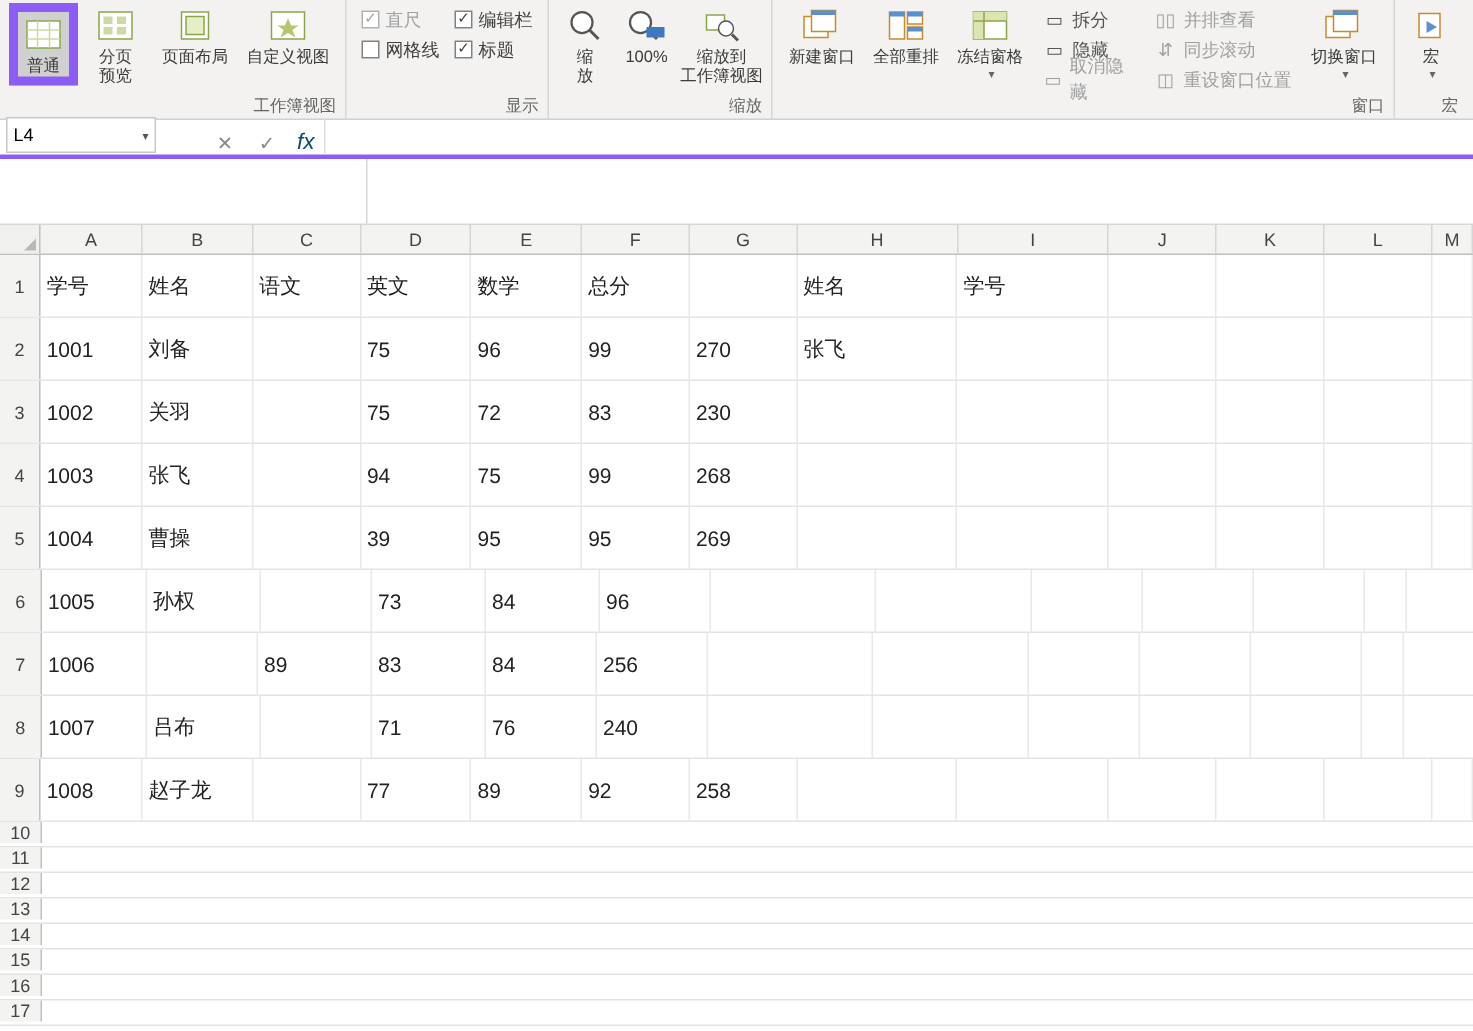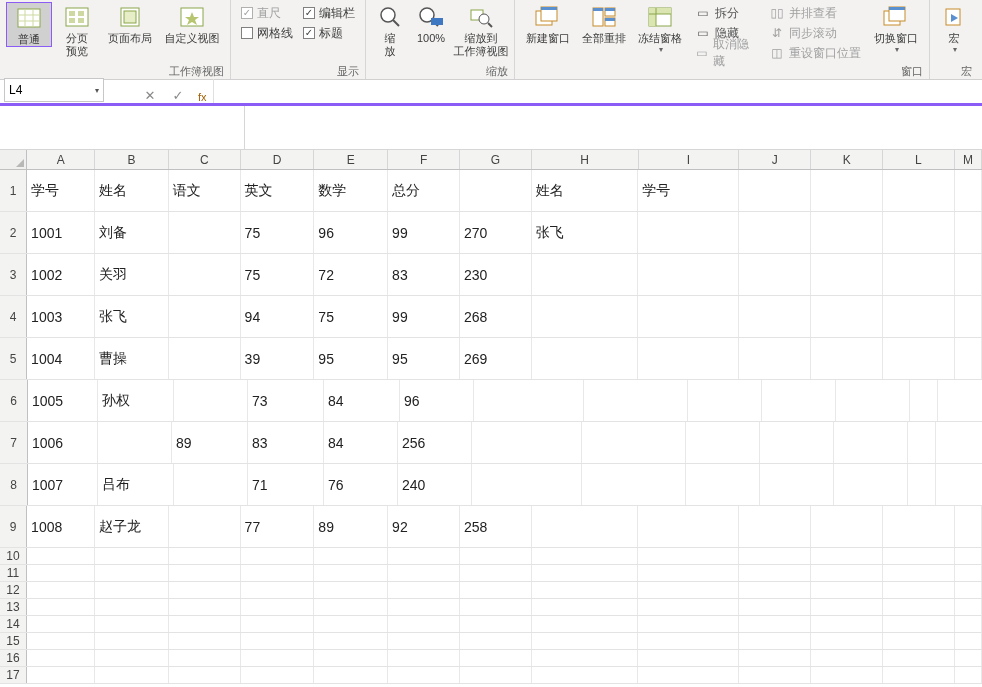--- a/index.html
+++ b/index.html
@@ -51,21 +51,21 @@
     flex-direction: column;
     align-items: center;
     justify-content: flex-start;
     width: 46px;
     padding: 2px 2px 0 2px;
     color: #404040;
     cursor: pointer;
   }
   .big-btn.sel {
     background: #d0d0d0;
-    border: 1px solid #8b5cf6;
+    border: 6px solid #8b5cf6;
   }
   .big-btn .bicon {
     width: 28px;
     height: 26px;
     margin-bottom: 2px;
     display: flex;
     align-items: center;
     justify-content: center;
   }
   .big-btn .blabel {
@@ -151,22 +151,23 @@
   .fsep {
     width: 30px;
   }
   .fbtn {
     width: 28px;
     text-align: center;
     color: #888;
     font-size: 13px;
   }
   .fxlabel {
-    color: #a16207;
-    font-size: 11px;
+    font-style: italic;
+    color: #0c4a6e;
+    font-size: 15px;
     padding: 0 6px;
   }
   .finput {
     flex: 1;
     height: 24px;
     border-left: 1px solid #e0e0e0;
     padding: 0 6px;
     color: #333;
   }
 
@@ -217,21 +218,21 @@
     text-align: center;
     line-height: 20px;
     color: #444;
   }
   .rows { }
   .row {
     display: flex;
     border-bottom: 1px solid #e3e3e3;
   }
   .row.data { height: 42px; }
-  .row.small { height: 17px; }
+  .row.small { height: 17px; flex-direction: column; }
   .rh {
     width: 28px;
     border-right: 1px solid #c0c0c0;
     background: #f3f3f1;
     text-align: center;
     color: #444;
     display: flex;
     align-items: center;
     justify-content: center;
   }

